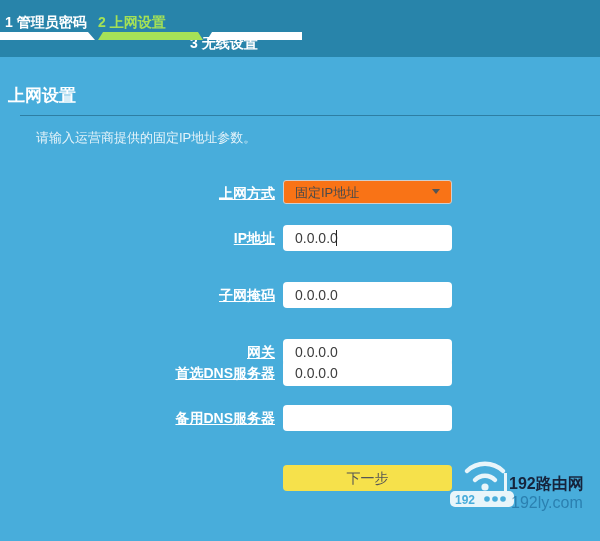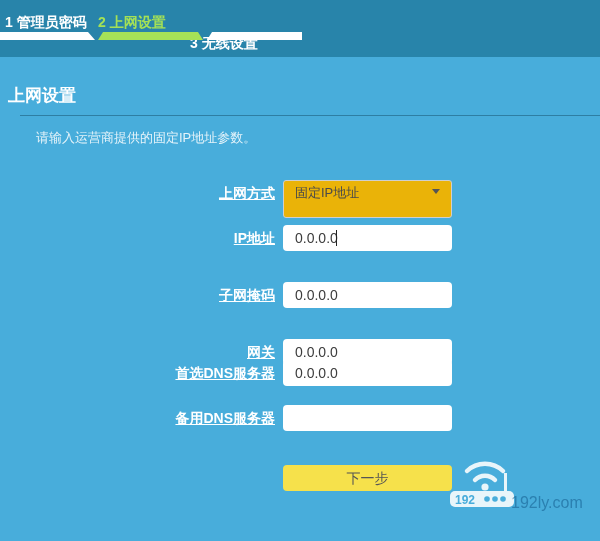--- a/index.html
+++ b/index.html
@@ -98,24 +98,24 @@
     border: none;
     border-radius: 4px;
     background: #ffffff;
     padding: 0 0 0 12px;
     font-family: "Liberation Sans", "DejaVu Sans", sans-serif;
     font-size: 14px;
     color: #3c3c3c;
     outline: none;
   }
   .select-box {
-    width: 169px; height: 38px;
+    width: 169px; height: 24px;
     border: 1px solid #cfcfcf;
     border-radius: 3px;
-    background: #eab308;
+    background: #f97316;
     line-height: 24px;
     padding-left: 11px;
     font-size: 13px;
     color: #4a4a4a;
     cursor: pointer;
   }
   .select-arrow {
     position: absolute;
     right: 12px; top: 9px;
     width: 0; height: 0;
@@ -236,15 +236,16 @@
     <path d="M19 18 A 26 26 0 0 1 55 18" fill="none" stroke="#ffffff" stroke-width="4.5" stroke-linecap="round"></path>
     <path d="M27 27 A 14 14 0 0 1 47 27" fill="none" stroke="#ffffff" stroke-width="4.5" stroke-linecap="round"></path>
     <circle cx="37" cy="34" r="3.6" fill="#ffffff"></circle>
     <rect x="56" y="20" width="3" height="20" fill="#ffffff"></rect>
     <rect x="2" y="38" width="64" height="16" rx="5" fill="#ffffff"></rect>
     <text x="7" y="51" font-size="12" font-weight="bold" fill="#48ADDB" font-family="Liberation Sans, DejaVu Sans, sans-serif">192</text>
     <circle cx="39" cy="46" r="2.8" fill="#48ADDB"></circle>
     <circle cx="47" cy="46" r="2.8" fill="#48ADDB"></circle>
     <circle cx="55" cy="46" r="2.8" fill="#48ADDB"></circle>
   </svg>
+  <div class="wm-brand">192路由网</div>
   <div class="wm-site">192ly.com</div>
 
 </div>
 
 </body></html>

